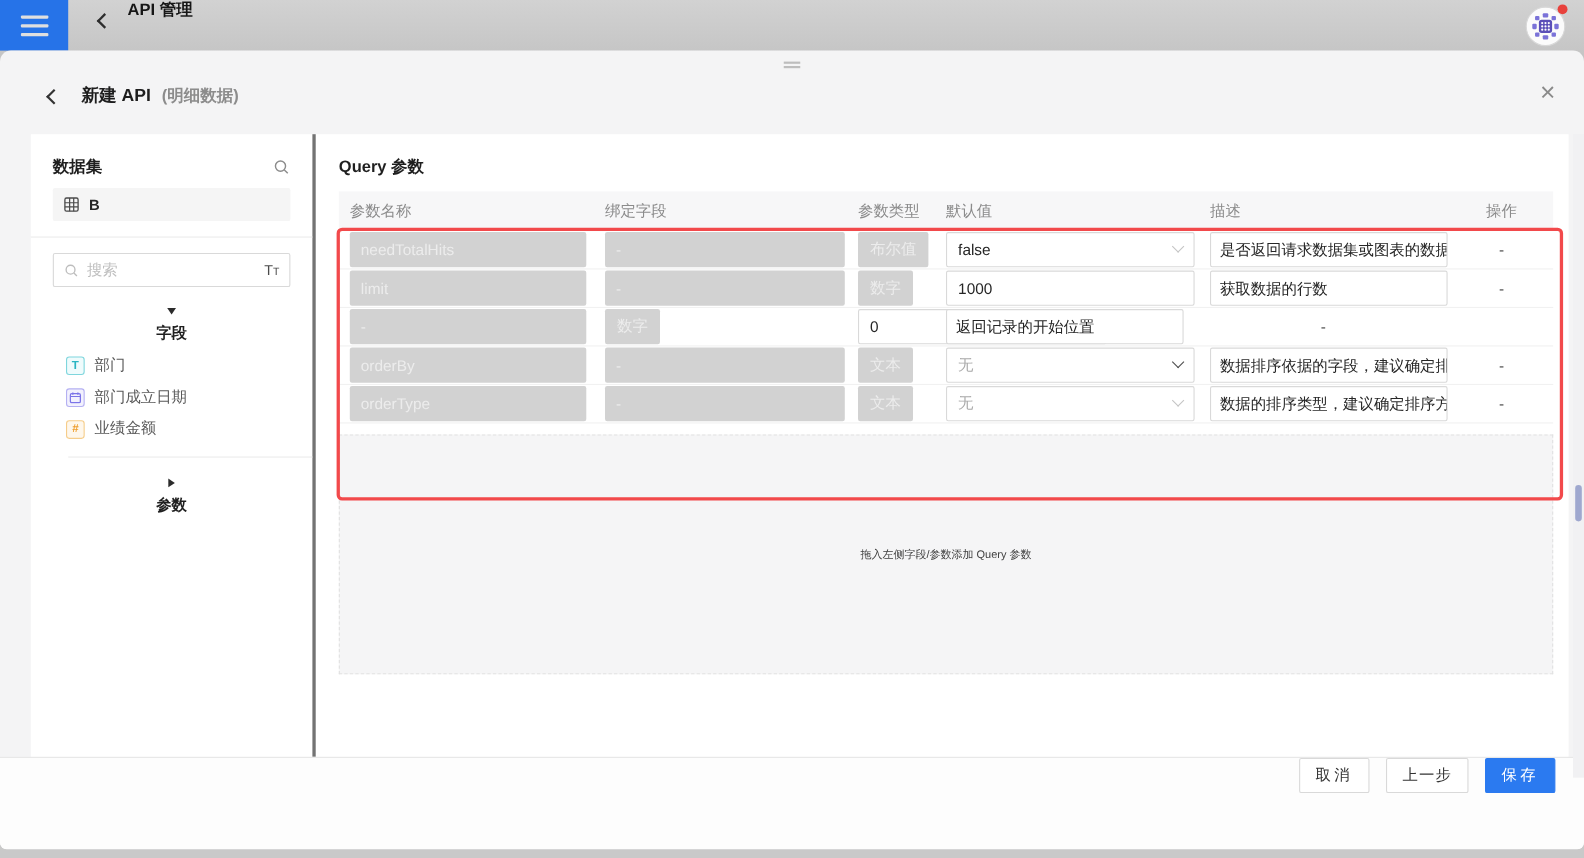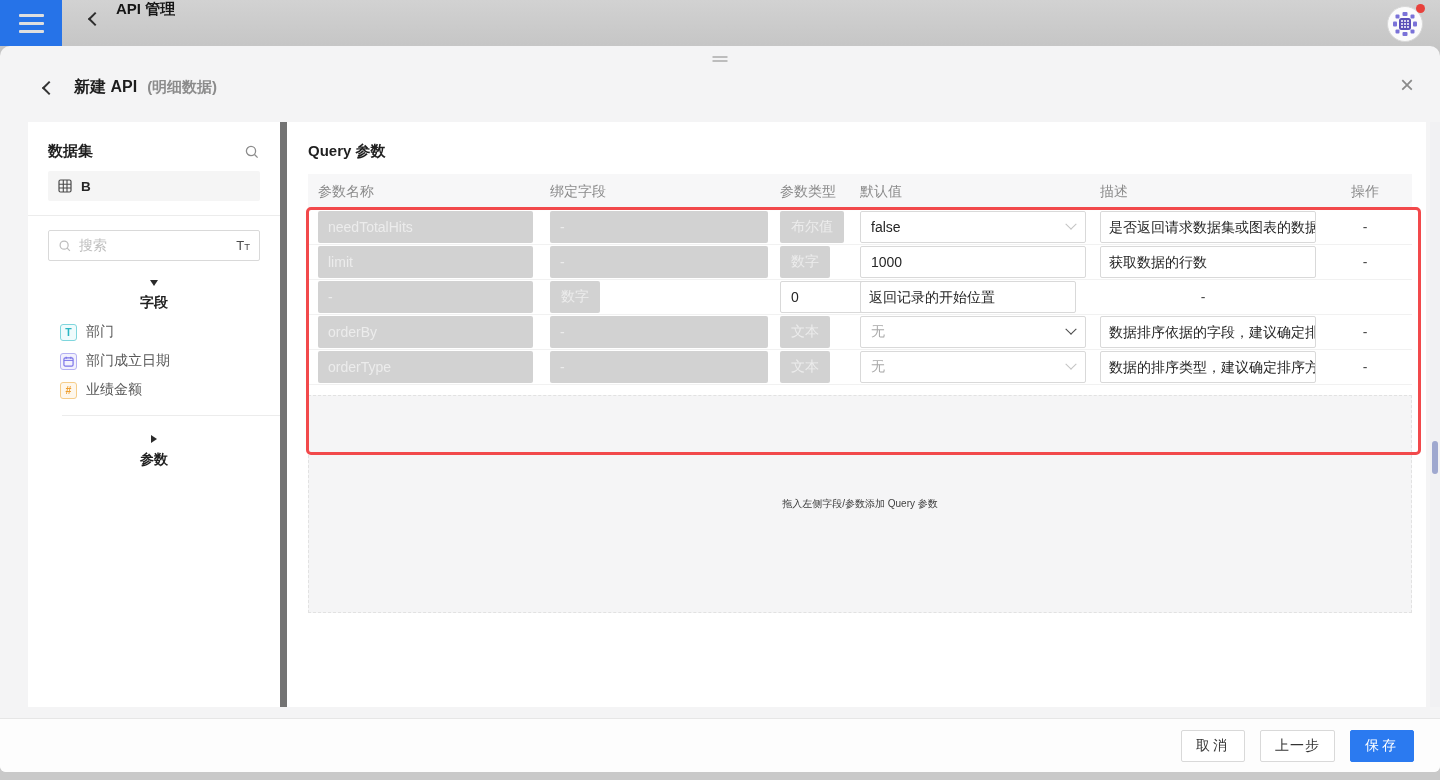--- a/index.html
+++ b/index.html
@@ -38,21 +38,21 @@
   .step-done{border:1px solid #4e8df2;background:#fff;position:relative;}
   .step-done i{width:9px;height:5px;border-left:1.6px solid #3c82f0;border-bottom:1.6px solid #3c82f0;transform:rotate(-45deg);margin-top:-2px;}
   .step-label{font-size:14px;color:var(--txt-dark);margin:0 0 0 10px;}
   .step-line{width:188px;height:1px;background:#3c82f0;margin:0 14px;}
   .step-active{background:#2f7cf0;color:#fff;font-size:12.5px;}
   .step-active + .step-label{color:var(--txt-dark);}
 
   .modal-body{position:absolute;top:76px;left:28px;right:14px;bottom:65px;background:#fff;display:flex;}
 
   
-  .sidebar{width:259px;border-right:7px solid #737373;padding:20px 20px 0 20px;flex:0 0 auto;}
+  .sidebar{width:259px;border-right:3px solid #737373;padding:20px 20px 0 20px;flex:0 0 auto;}
   .ds-row{display:flex;align-items:center;justify-content:space-between;}
   .ds-title{font-size:15px;font-weight:bold;color:#1f1f1f;}
   .ds-item{margin-top:10px;height:30px;background:#f5f5f5;display:flex;align-items:center;gap:9px;padding:0 10px;border-radius:2px;cursor:pointer;}
   .ds-item span{font-size:13.5px;font-weight:600;color:#262626;}
   .divider{border-top:1px solid var(--div);}
   .divider.full{margin:14px -20px 0 -20px;}
   .divider.inset{margin:16px -20px 0 14px;}
   .search-box{margin-top:14px;height:31px;border:1px solid var(--border);border-radius:2px;display:flex;align-items:center;padding:0 9px;gap:7px;background:#fff;cursor:text;}
   .search-box .ph{flex:1;font-size:14px;color:#bfbfbf;}
   .tt{font-size:13px;color:#4a4a4a;cursor:pointer;}
@@ -88,21 +88,21 @@
   .default .chev{width:8px;height:8px;border-right:1.5px solid #c4c4c4;border-bottom:1.5px solid #c4c4c4;transform:rotate(45deg) translate(-2px,-2px);flex:0 0 auto;}
   .default.ph .val{color:#a9a9a9;}
   .default.chev-dark .chev{border-color:#4a4a4a;}
   .inp.desc{width:216px;background:#fff;border:1px solid var(--border);color:var(--txt-dark);white-space:nowrap;overflow:hidden;cursor:text;padding:0 8px;display:block;line-height:30px;}
   .cell.op{text-align:center;padding-left:0;font-size:14px;color:#4d4d4d;}
   .highlight{position:absolute;left:-2px;top:-3px;width:1115px;height:248px;border:3px solid var(--highlight-red);border-radius:5px;pointer-events:none;z-index:5;}
   .dropzone{margin-top:10px;width:1104px;height:218px;background:#f5f5f6;border:1px dashed #e2e2e2;display:flex;align-items:center;justify-content:center;}
   .dropzone span{font-size:10px;color:#404040;}
 
   
-  .footer{position:absolute;left:0;right:0;bottom:0;height:54px;background:#fdfdfd;border-top:1px solid #e6e6e6;display:flex;align-items:center;justify-content:flex-end;gap:15px;padding-right:26px;}
+  .footer{position:absolute;left:0;right:0;bottom:0;height:84px;background:#fdfdfd;border-top:1px solid #e6e6e6;display:flex;align-items:flex-start;justify-content:flex-end;gap:15px;padding-right:26px;}
   .btn{height:32px;padding:0 14px;font-size:14px;letter-spacing:3px;border-radius:2px;cursor:pointer;}
   .btn.ghost{background:#fff;border:1px solid var(--border);color:#333;}
   .btn.ghost.three{letter-spacing:1px;}
   .btn.primary{background:var(--accent-blue);border:1px solid var(--accent-blue);color:#fff;}
 
   .scroll-strip{position:absolute;right:0;top:76px;bottom:65px;width:10px;background:#f1f1f3;}
   .scroll-thumb{position:absolute;right:2px;top:395px;width:6px;height:33px;border-radius:3px;background:#9fa8cf;cursor:pointer;}
 </style>
 </head>
 <body>

